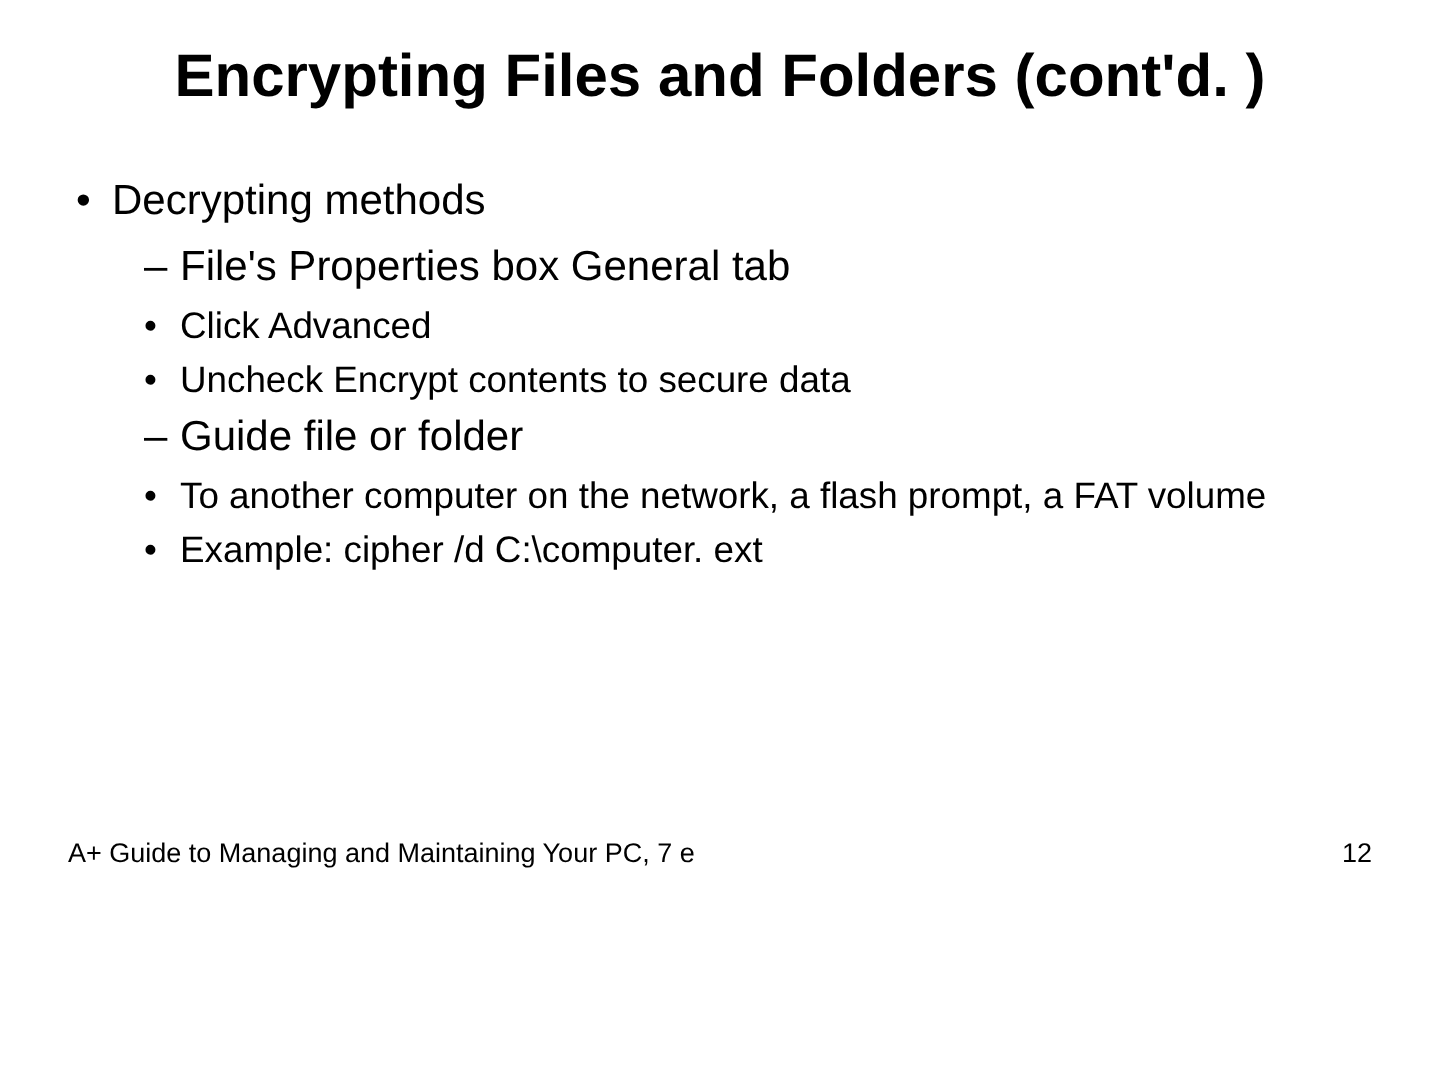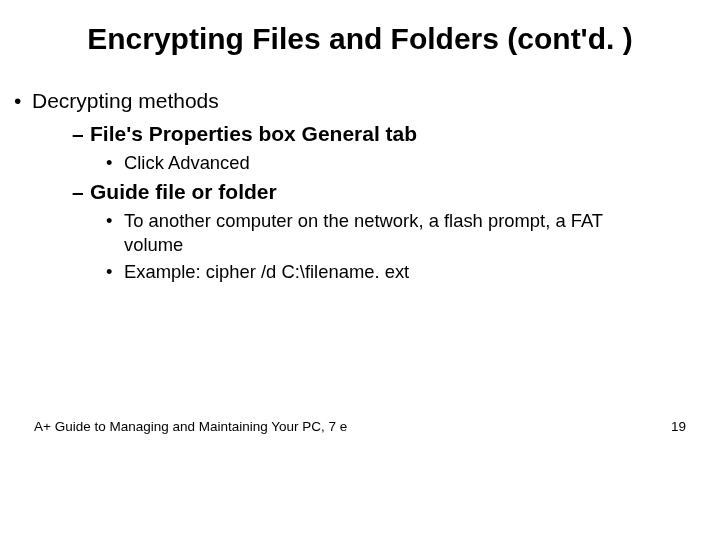--- a/index.html
+++ b/index.html
@@ -1,37 +1,38 @@
 <!DOCTYPE html>
 <html><head>
   <meta charset="utf-8">
   <style>
     * { box-sizing: border-box; margin: 0; padding: 0; }
     body { width: 720px; height: 540px; font-family: Arial, Helvetica, sans-serif; color: #000; background: #fff; }
     .slide { width: 720px; height: 452px; padding: 22px 28px 12px 28px; display: flex; flex-direction: column; }
     .title { font-size: 30px; line-height: 1.15; margin-bottom: 30px; text-align: center; }
     .content { font-size: 21px; line-height: 1.3; padding-left: 4px; }
-    .l1 { position: relative; margin-bottom: 6px; }
+    .l1 { margin-left: 24px; position: relative; margin-bottom: 6px; }
     .l1::before { content: "•"; position: absolute; left: -18px; top: 0; }
-    .l2 { margin-left: 58px; position: relative; margin-bottom: 4px; font-weight: bold; }
+    .l2 { margin-left: 58px; position: relative; margin-bottom: 4px; }
     .l2::before { content: "–"; position: absolute; left: -18px; top: 0; }
-    .l3 { margin-left: 92px; font-size: 18.4px; position: relative; margin-bottom: 3px; padding-right: 36px; }
+    .l3 { margin-left: 58px; font-size: 18.4px; position: relative; margin-bottom: 3px; padding-right: 36px; }
     .l3::before { content: "•"; position: absolute; left: -18px; top: 0; }
     .footer { margin-top: auto; display: flex; justify-content: space-between; font-size: 13.5px; padding: 0 6px 6px 6px; gap: 36px; }
   </style>
 </head>
 <body>
 
 <div class="slide">
   <h1 class="title">Encrypting Files and Folders (cont'd. )</h1>
   <div class="content">
     <div class="l1">Decrypting methods</div>
     <div class="l2">File's Properties box General tab</div>
     <div class="l3">Click Advanced</div>
+    <div class="l3">Uncheck Encrypt contents to secure data</div>
     <div class="l2">Guide file or folder</div>
     <div class="l3">To another computer on the network, a flash prompt, a FAT volume</div>
-    <div class="l3">Example: cipher /d C:\filename. ext</div>
+    <div class="l3">Example: cipher /d C:\computer. ext</div>
   </div>
   <div class="footer">
     <span>A+ Guide to Managing and Maintaining Your PC, 7 e</span>
-    <span>19</span>
+    <span>12</span>
   </div>
 </div>
 
 </body></html>

